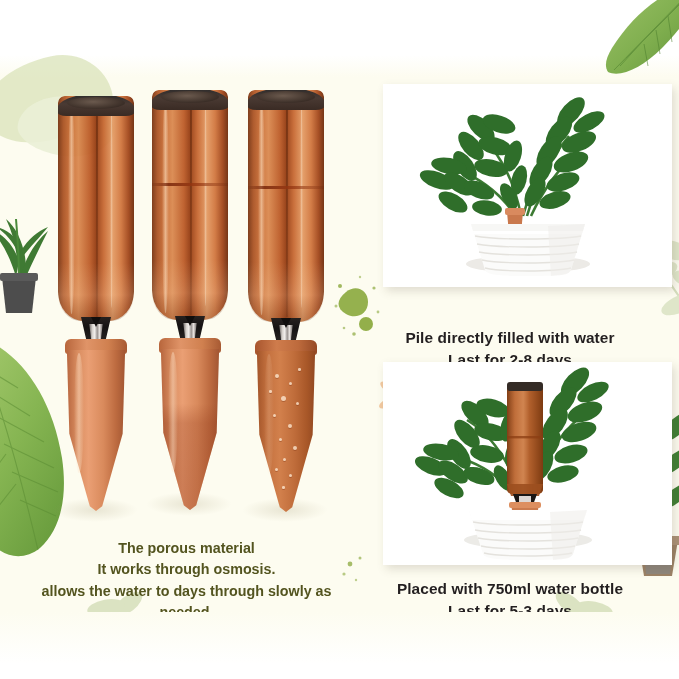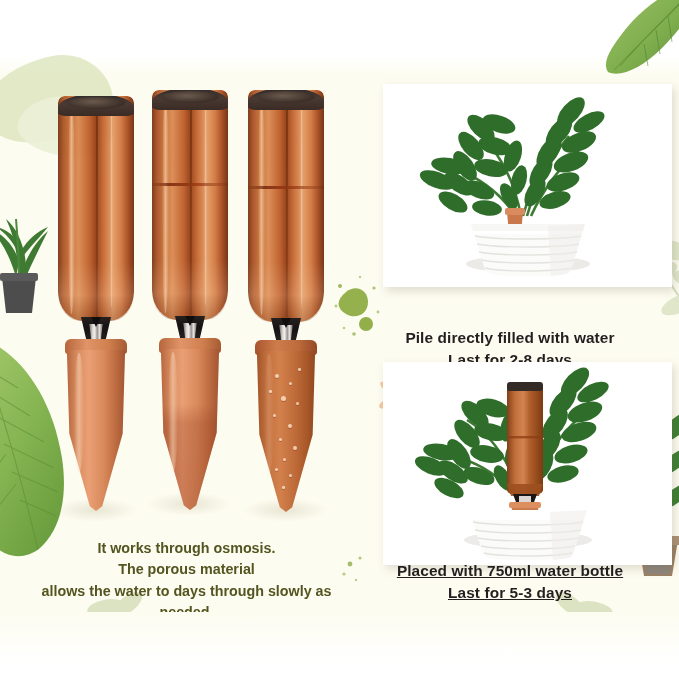--- a/index.html
+++ b/index.html
@@ -63,21 +63,21 @@
 
   
   .caption{
     position:absolute;text-align:center;
     color:#231f20;
     font-size:15.4px;font-weight:bold;line-height:1.42;
     font-family:"Liberation Sans", sans-serif;
     letter-spacing:.1px;
   }
   #cap-top{left:360px;top:299px;width:300px;margin-top:28px;}
-  #cap-bottom{left:360px;top:560px;width:300px;text-decoration:underline;}
+  #cap-bottom{left:360px;top:578px;width:300px;}
 
   .left-text{
     position:absolute;left:14px;top:538px;width:345px;text-align:center;
     color:#53541f;font-size:14.3px;font-weight:bold;line-height:1.5;
     font-family:"Liberation Sans", sans-serif;
   }
 
   
   .spike{position:absolute;}
   .bottle{
@@ -581,21 +581,21 @@
       <path d="M167,150 L204,148 L190,192 C188,196 184,197 170,198 Z" fill="#eeede9" opacity=".55"></path>
     </svg>
   </div>
 
   <div class="caption" id="cap-bottom">
     <div>Placed with 750ml water bottle</div>
     <div>Last for 5-3 days</div>
   </div>
 
   <div class="left-text">
+    <div>The porous material</div>
     <div>It works through osmosis.</div>
-    <div>The porous material</div>
     <div>allows the water to days through slowly as</div>
     <div>needed.</div>
   </div>
 
   <div class="cream-bottom-fade"></div>
 
 </div>
 
 </body></html>

